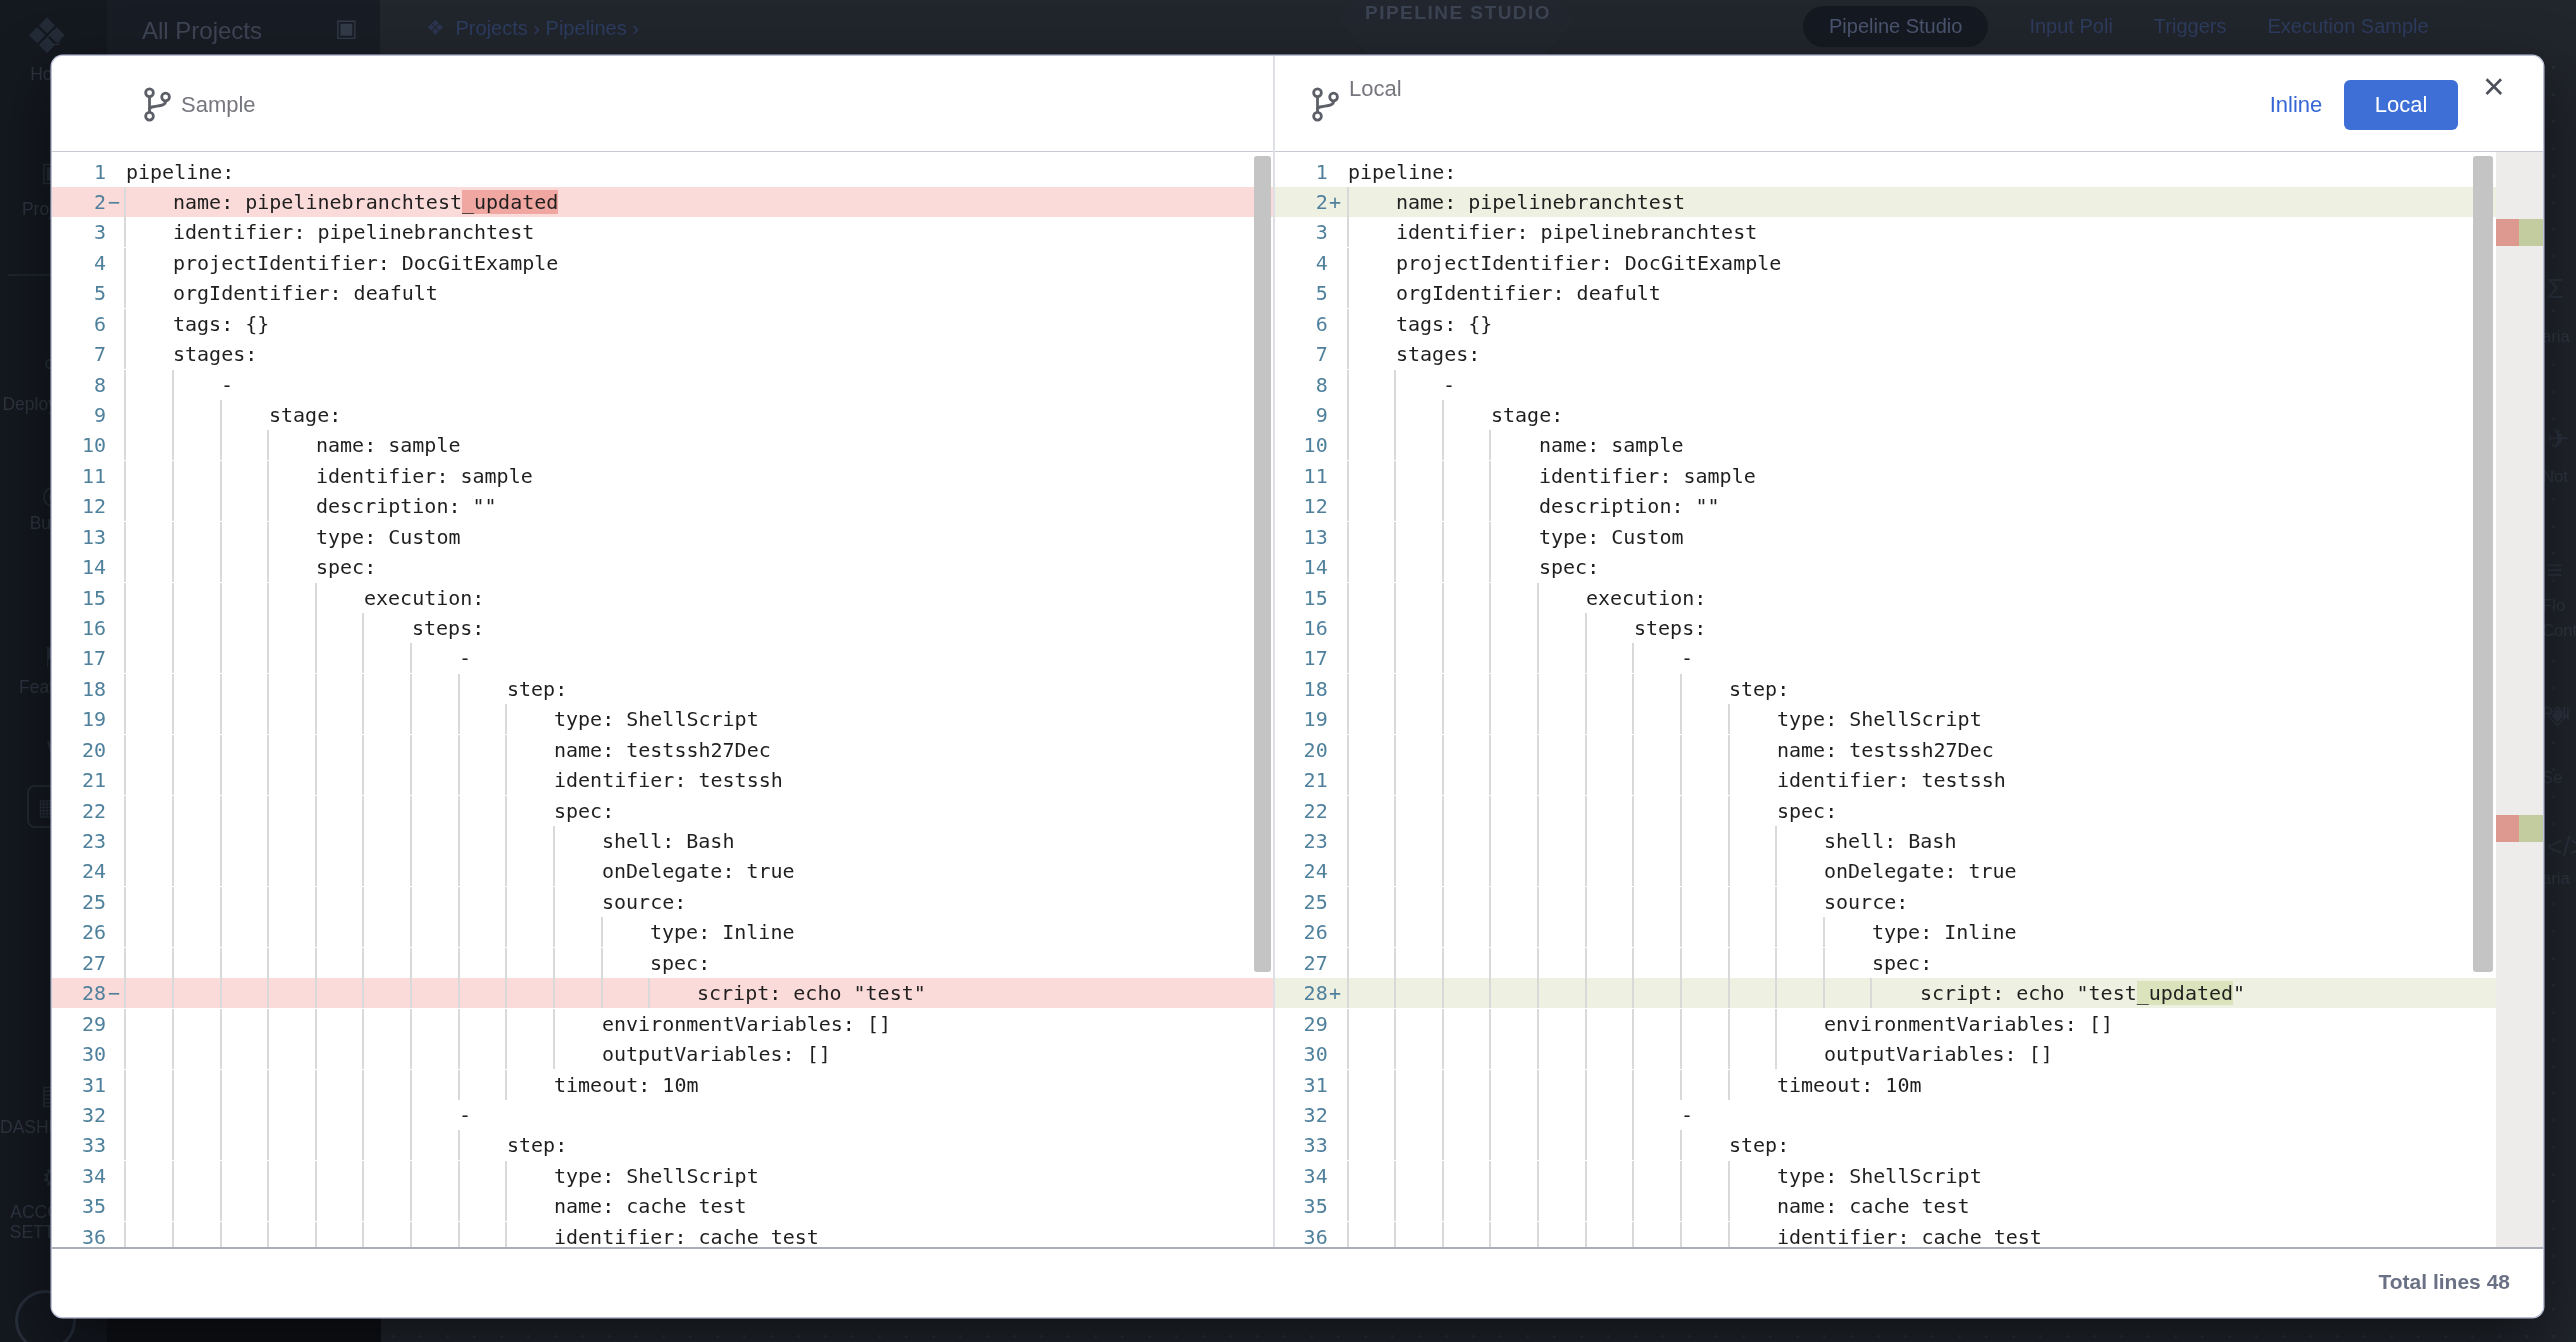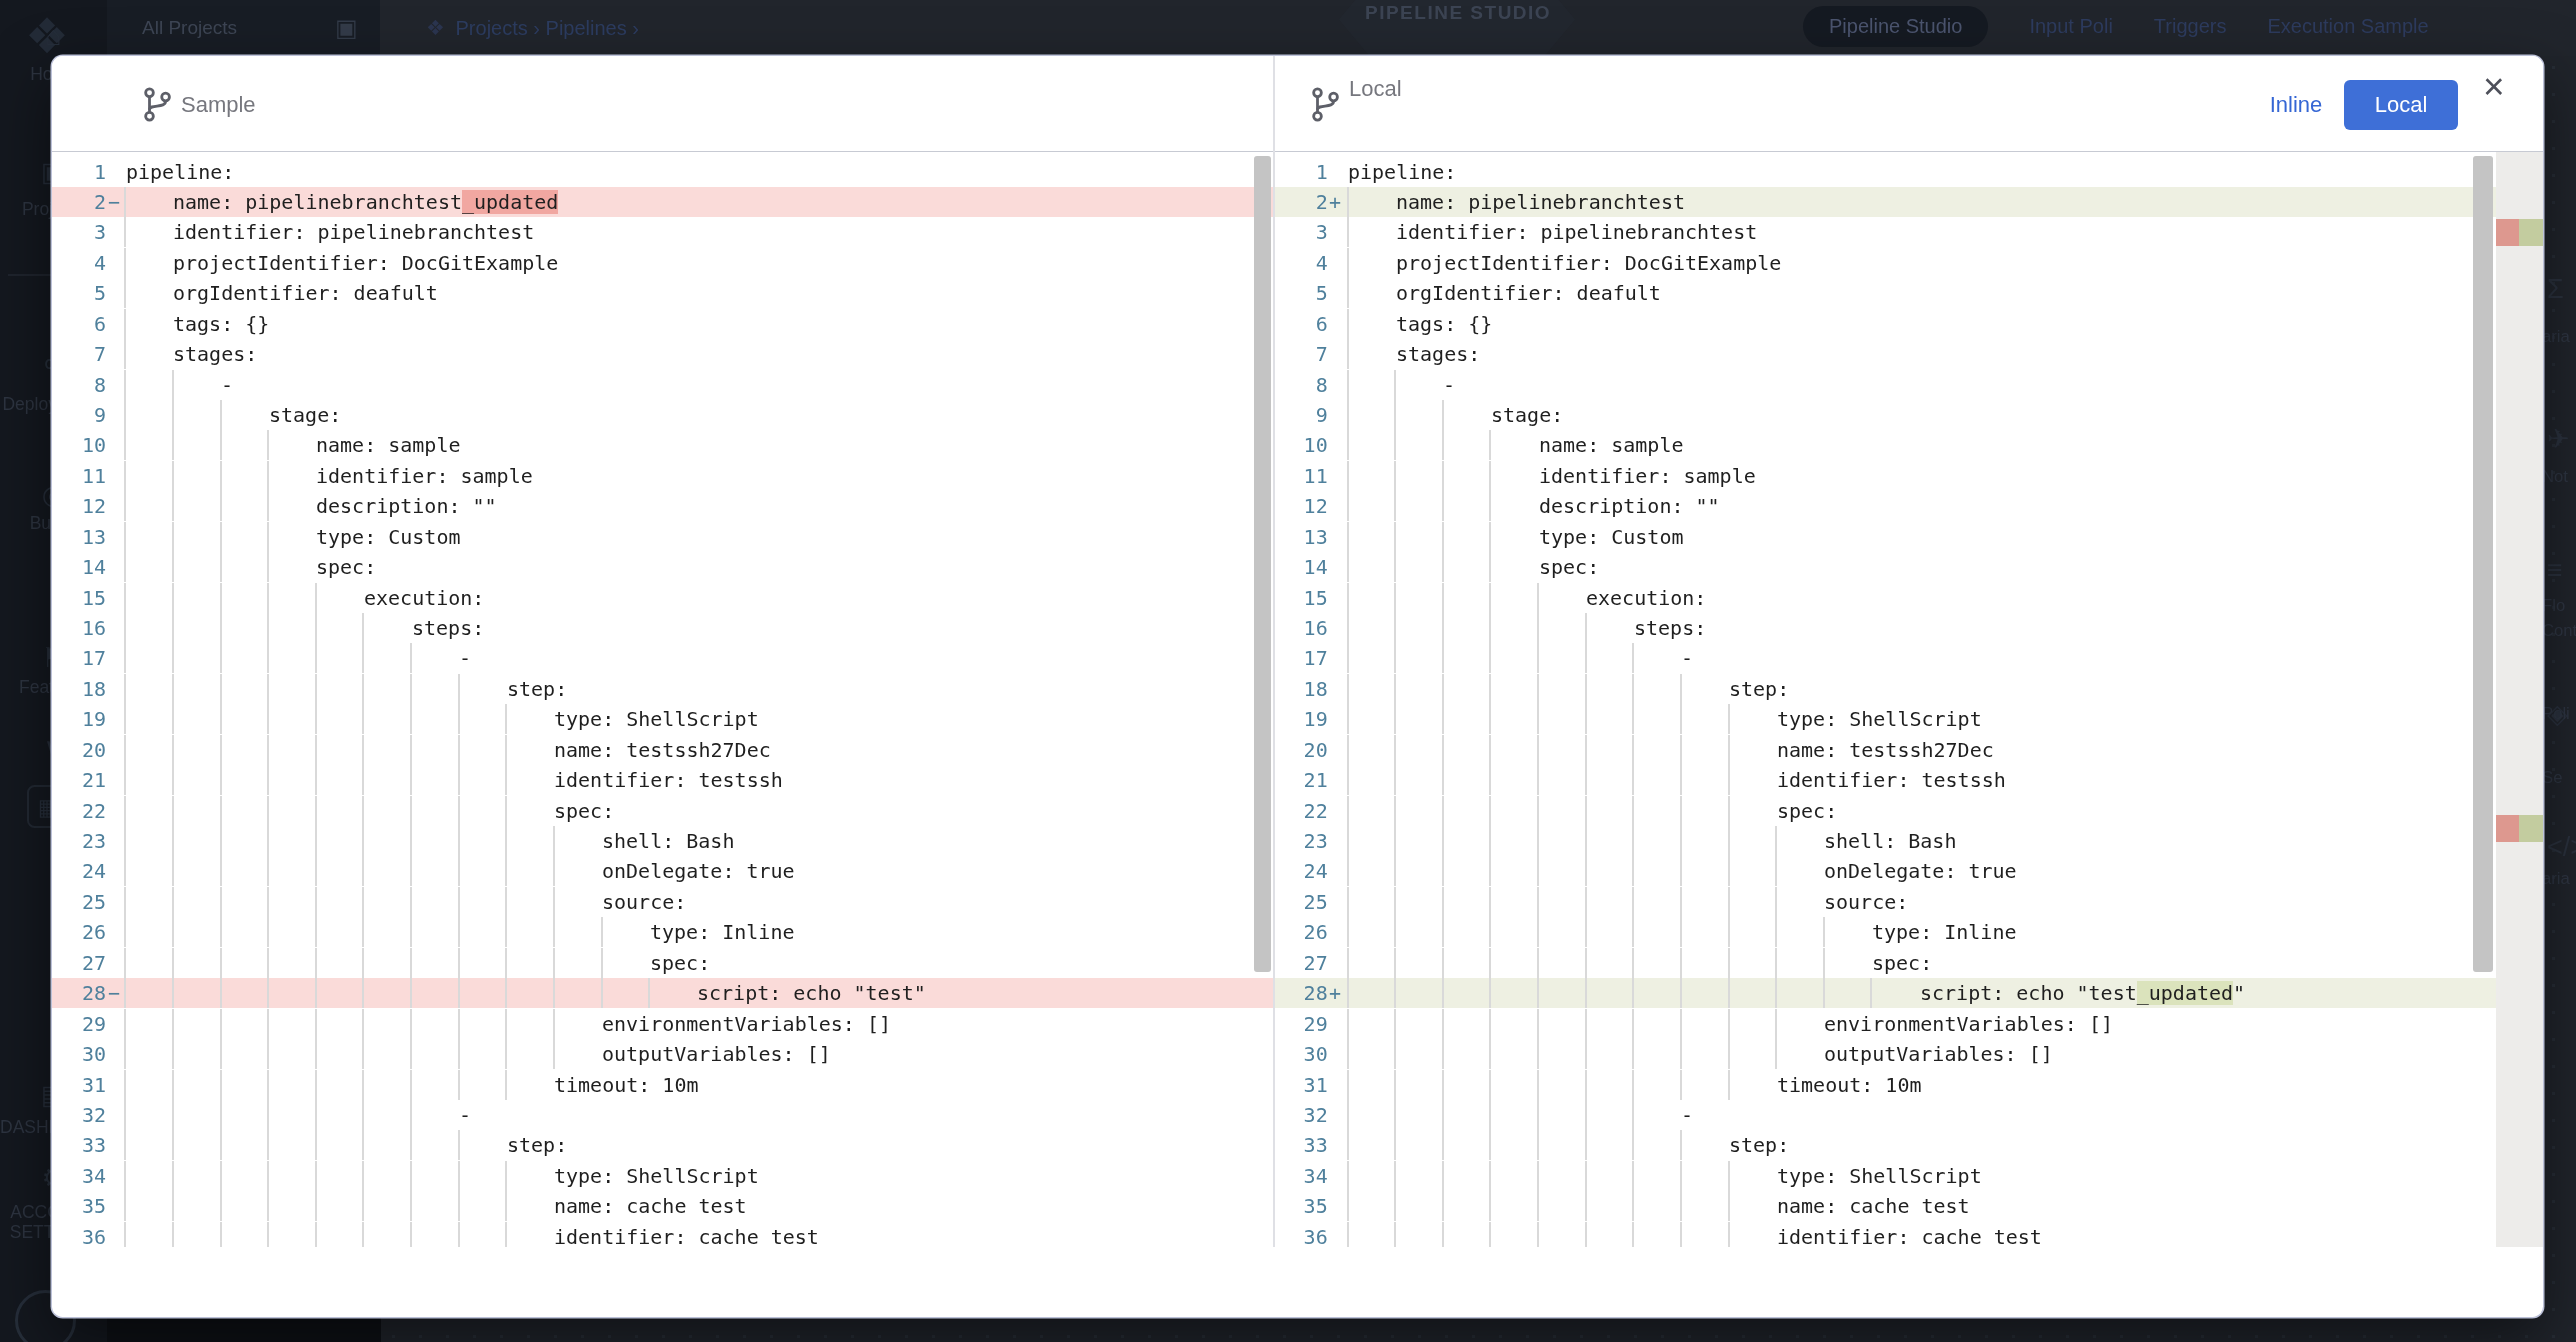--- a/index.html
+++ b/index.html
@@ -15,21 +15,21 @@
   #proj-panel { left:107px; top:0; width:274px; height:56px; background:#181d25; z-index:2; }
   #proj-panel-bottom { left:107px; top:1316px; width:274px; height:26px; background:#0e1116; z-index:2; }
   #top-header { left:380px; top:0; width:2196px; height:56px; background:#21252c; z-index:2; }
   .rail-item { width:107px; text-align:center; color:#2d3440; font-size:17.5px; line-height:20px; z-index:3; }
   .rail-icon { width:107px; text-align:center; color:#262e3a; z-index:3; font-size:27px; }
   #rail-logo { font-size:49px; color:#232b37; top:7.6px; left:0; width:94px; text-align:center; z-index:3;}
   #rail-divider { left:7.6px; top:274px; width:91px; height:1.5px; background:#1f242d; z-index:3; }
   #module-box { left:27px; top:785px; width:43px; height:43px; border:2.3px solid #222933; border-radius:7.6px; z-index:3;
                 color:#262e3a; font-size:23px; text-align:center; line-height:40px;}
   #avatar-ring { left:15px; top:1290px; width:61px; height:61px; border:3px solid #262e3a; border-radius:50%; z-index:3; }
-  #allprojects-label { left:142px; top:16.7px; color:#3d4554; font-size:19px; z-index:3; }
+  #allprojects-label { left:142px; top:16.7px; color:#3d4554; font-size:24px; z-index:3; }
   #cube-icon { left:335px; top:13.7px; color:#333b49; font-size:24px; z-index:3; }
   #breadcrumb { left:426px; top:16px; z-index:3; color:#2c3c60; font-size:20px; }
   #breadcrumb .bc-ico { color:#2b3550; font-size:21px; margin-right:10.7px; }
   #studio-hex { left:1339px; top:-20px; width:236px; height:79px; background:#252a33; z-index:3;
     clip-path:polygon(14% 0,86% 0,100% 50%,86% 100%,14% 100%,0 50%); opacity:.55; }
   #studio-title { left:1365px; top:1.5px; color:#3c4453; font-size:19px; font-weight:bold; letter-spacing:1.5px; z-index:4; }
   #tabs { left:1803px; top:3px; height:46px; z-index:4; display:flex; align-items:center; gap:41px; }
   .tab { color:#2d3b5e; font-size:20px; white-space:nowrap; }
   .tab.active { background:#151a22; color:#4b546e; border-radius:23px; padding:9px 26px; }
   .rr-icon { color:#2a313d; font-size:27px; z-index:3; left:2547px; width:61px; text-align:left;}
@@ -917,15 +917,18 @@
 
     <div class="abs vthumb" style="left:1202px; top:100px; width:16.7px; height:816px;"></div>
     <div class="abs vthumb" style="left:2421px; top:100px; width:20px; height:816px;"></div>
     <div class="abs" id="ruler">
       <div class="ruler-mark rm-red" style="top:67px;"></div>
       <div class="ruler-mark rm-green" style="top:67px; "></div>
       <div class="ruler-mark rm-red" style="top:663px;"></div>
       <div class="ruler-mark rm-green" style="top:663px;"></div>
     </div>
 
+    <div class="abs" id="modal-footer">
+      <div id="total-lines">Total lines 48</div>
+    </div>
   </div>
 </div>
 
 
 </body></html>

